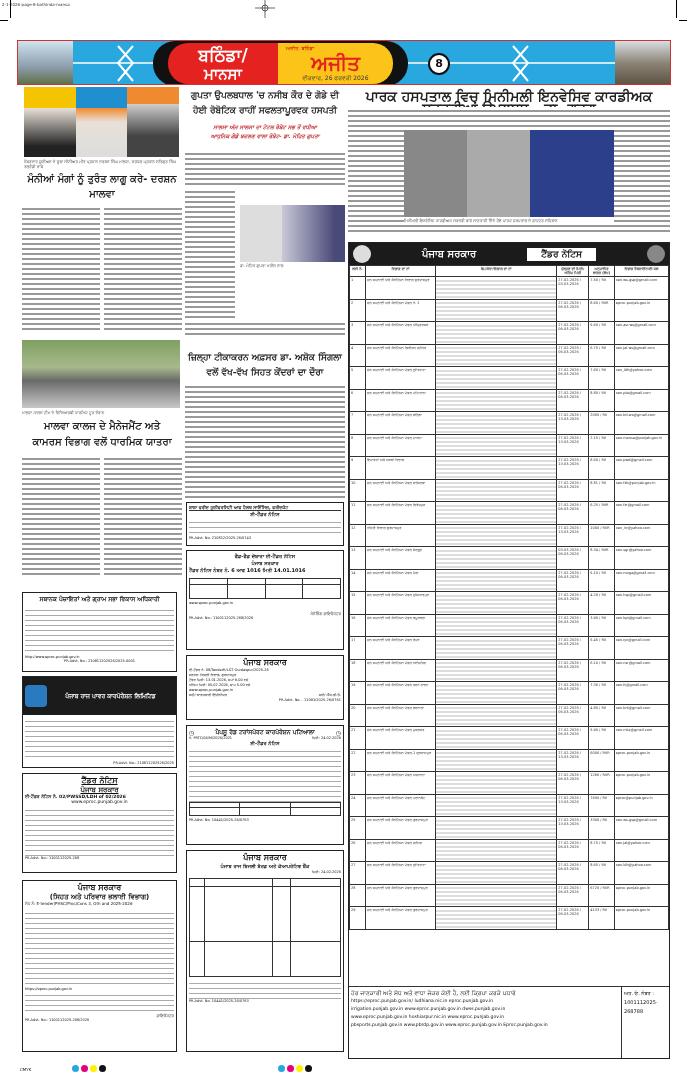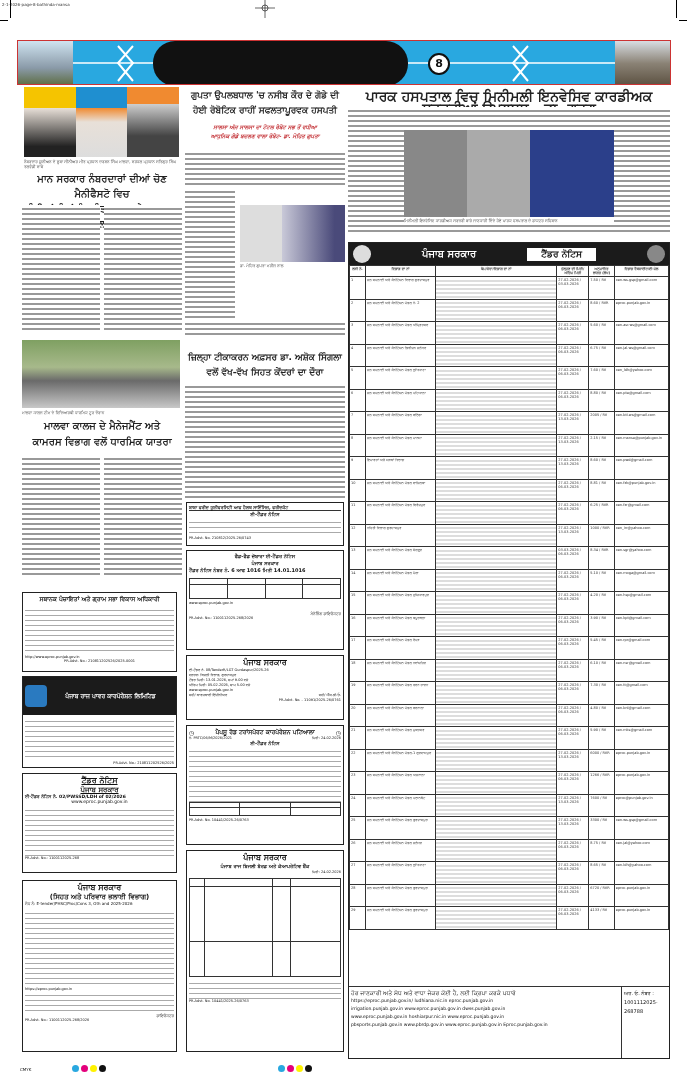--- a/index.html
+++ b/index.html
@@ -53,31 +53,39 @@
       <g stroke="#fff" stroke-width="2" fill="none">
         <path d="M45 5 L60 22 L45 40 M60 5 L45 22 L60 40"></path>
         <path d="M440 5 L455 22 L440 40 M455 5 L440 22 L455 40"></path>
       </g>
       <line x1="0" y1="22" x2="544" y2="22" stroke="#fff" stroke-width="1.5"></line>
     </svg>
   </div>
   <div class="mh-photo-l"></div>
   <div class="mh-photo-r"></div>
   <div class="mh-oval"></div>
+  <div class="mh-red">
+    <div class="mh-city1">ਬਠਿੰਡਾ/</div>
+    <div class="mh-city2">ਮਾਨਸਾ</div>
+  </div>
+  <div class="mh-yel">
+    <div class="mh-small">ਅਜੀਤ, ਬਠਿੰਡਾ</div>
+    <div class="mh-ajit">ਅਜੀਤ</div>
+    <div class="mh-date">ਵੀਰਵਾਰ, 26 ਫਰਵਰੀ 2026</div>
+  </div>
   <div class="mh-page">8</div>
 </div>
 
 <div class="abs photo" style="left:24px;top:87px;width:155px;height:70px;display:flex">
   <div style="flex:1;background:linear-gradient(#f5c400 0 30%,#e8e0d8 30%,#222 85%)"></div>
   <div style="flex:1;background:linear-gradient(#1f8fd0 0 30%,#f08a30 30%,#e8e0d8 50%,#ddd)"></div>
   <div style="flex:1;background:linear-gradient(#f08a30 0 25%,#ccc 25%,#444 70%)"></div>
 </div>
 <div class="abs caption" style="left:24px;top:159px;width:155px">ਨੰਬਰਦਾਰ ਯੂਨੀਅਨ ਦੇ ਸੂਬਾ ਸੀਨੀਅਰ ਮੀਤ ਪ੍ਰਧਾਨ ਦਰਸ਼ਨ ਸਿੰਘ ਮਾਲਵਾ, ਸਰਕਲ ਪ੍ਰਧਾਨ ਸਤਿਗੁਰ ਸਿੰਘ ਤਲਵੰਡੀ ਸਾਬੋ</div>
 <div class="abs headline" style="left:22px;top:171px;width:160px;font-size:10px;line-height:15px">
-  <div>ਮਾਨ ਸਰਕਾਰ ਨੰਬਰਦਾਰਾਂ ਦੀਆਂ ਚੋਣ ਮੈਨੀਫੈਸਟੋ ਵਿਚ</div>
   <div>ਮੰਨੀਆਂ ਮੰਗਾਂ ਨੂੰ ਤੁਰੰਤ ਲਾਗੂ ਕਰੇ- ਦਰਸ਼ਨ ਮਾਲਵਾ</div>
 </div>
 <div class="abs col" style="left:22px;top:205px;width:160px;height:125px">
   <div style="display:flex;gap:4px;height:100%">
     <div style="flex:1;background:repeating-linear-gradient(#fff 0 3px,#999 3px 5px)"></div>
     <div style="flex:1;background:repeating-linear-gradient(#fff 0 3px,#999 3px 5px)"></div>
   </div>
 </div>
 
 <div class="abs photo" style="left:22px;top:340px;width:158px;height:68px;background:linear-gradient(#7fa062,#a7b98b 40%,#6a6a6a 60%,#c8c8c8)"></div>

